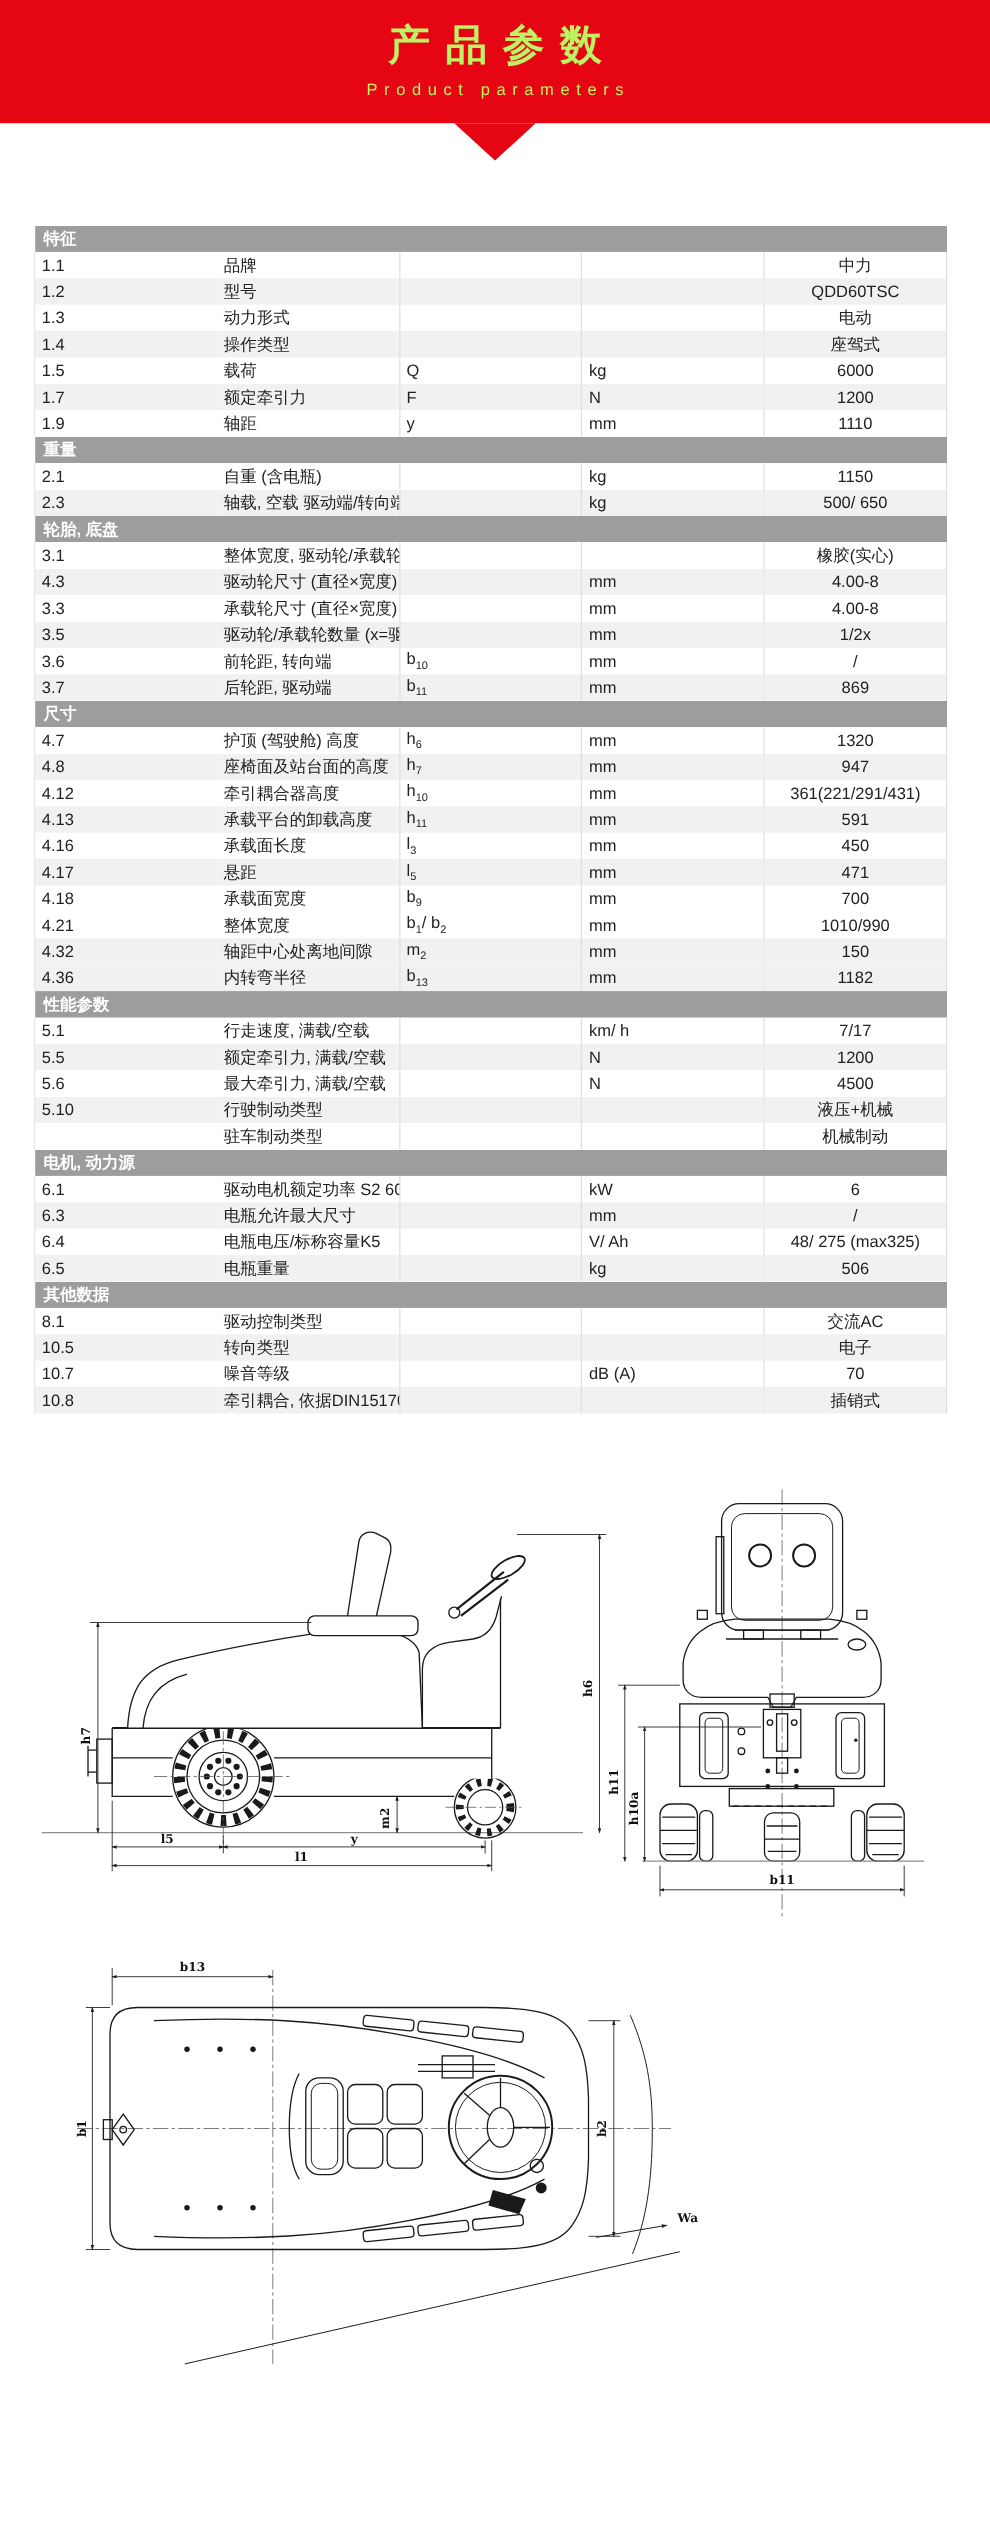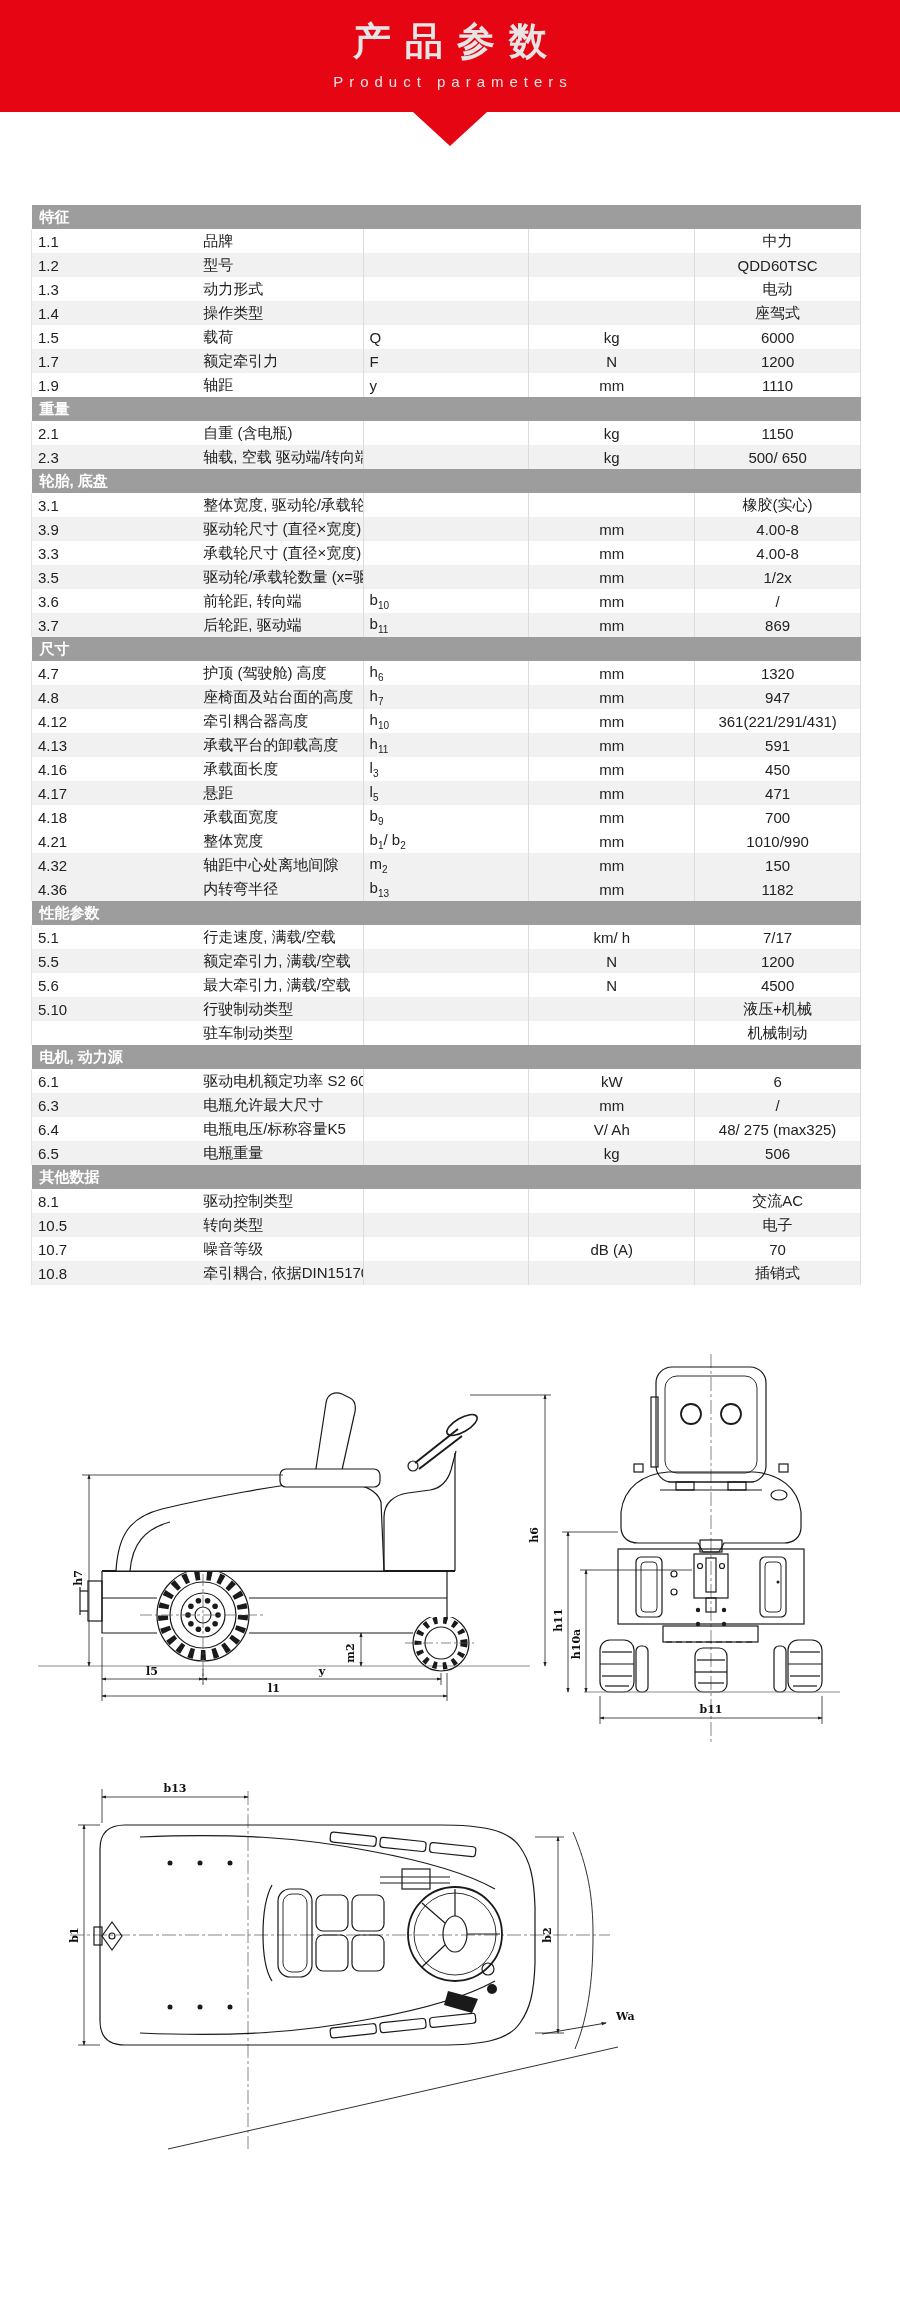--- a/index.html
+++ b/index.html
@@ -1,35 +1,35 @@
 <!DOCTYPE html>
 <html><head>
 <meta charset="utf-8">
 <style>
   html,body{margin:0;padding:0;background:#fff;}
   body{width:900px;font-family:"Liberation Sans","DejaVu Sans",sans-serif;color:#222;}
   .page{width:900px;position:relative;overflow:hidden;}
 
   
-  .banner{position:relative;background:#e60613;height:112px;text-align:center;color:#e5e5e5;}
+  .banner{position:relative;background:#e60613;height:112px;text-align:center;color:#bef264;}
   .banner h1{margin:0;padding-top:16px;font-size:38px;font-weight:bold;letter-spacing:14px;text-indent:14px;}
   .banner .subtitle{margin-top:6px;font-size:15px;letter-spacing:6px;text-indent:6px;font-weight:normal;text-align:center;}
   .banner-arrow{position:absolute;left:50%;top:112px;transform:translateX(-50%);
     width:0;height:0;border-left:37px solid transparent;border-right:37px solid transparent;
     border-top:34px solid #e60613;}
 
   
   table.spec{border-collapse:collapse;width:830px;margin:93px 0 0 31px;font-size:15px;table-layout:fixed;}
   table.spec td{height:24px;padding:0 6px;vertical-align:middle;white-space:nowrap;overflow:hidden;}
   tr.sec td{background:#9d9d9d;color:#fff;font-weight:bold;padding-left:8px;font-size:15px;margin-left:32px;}
   tr.alt td{background:#f1f1f1;}
   td.c-no{width:62px;padding-left:9px;border-left:1px solid #e3e3e3;}
   td.c-label{width:330px;}
   td.c-sym{width:74px;border-left:1px solid #dcdcdc;}
-  td.c-unit{width:60px;border-left:1px solid #dcdcdc;text-align:center;}
+  td.c-unit{width:60px;border-left:1px solid #dcdcdc;}
   td.c-val{text-align:center;border-left:1px solid #dcdcdc;border-right:1px solid #dcdcdc;}
   td sub{font-size:10px;}
 
   
   .divider{display:flex;align-items:center;margin:62px 112px 0 112px;height:38px;}
   .divider .line{flex:1;height:1px;background:#8a8a8a;}
   .divider .dot{width:9px;height:9px;border-radius:50%;background:#111;margin:0 24px;flex:none;}
   .divider .divider-title{font-size:30px;letter-spacing:12px;text-indent:12px;color:#000;flex:none;}
 
   
@@ -123,21 +123,21 @@
           <td colspan="5">轮胎, 底盘</td>
         </tr>
         <tr>
           <td class="c-no">3.1</td>
           <td class="c-label">整体宽度, 驱动轮/承载轮</td>
           <td class="c-sym"></td>
           <td class="c-unit"></td>
           <td class="c-val">橡胶(实心)</td>
         </tr>
         <tr class="alt">
-          <td class="c-no">3.9</td>
+          <td class="c-no">4.3</td>
           <td class="c-label">驱动轮尺寸 (直径×宽度)</td>
           <td class="c-sym"></td>
           <td class="c-unit">mm</td>
           <td class="c-val">4.00-8</td>
         </tr>
         <tr>
           <td class="c-no">3.3</td>
           <td class="c-label">承载轮尺寸 (直径×宽度)</td>
           <td class="c-sym"></td>
           <td class="c-unit">mm</td>

